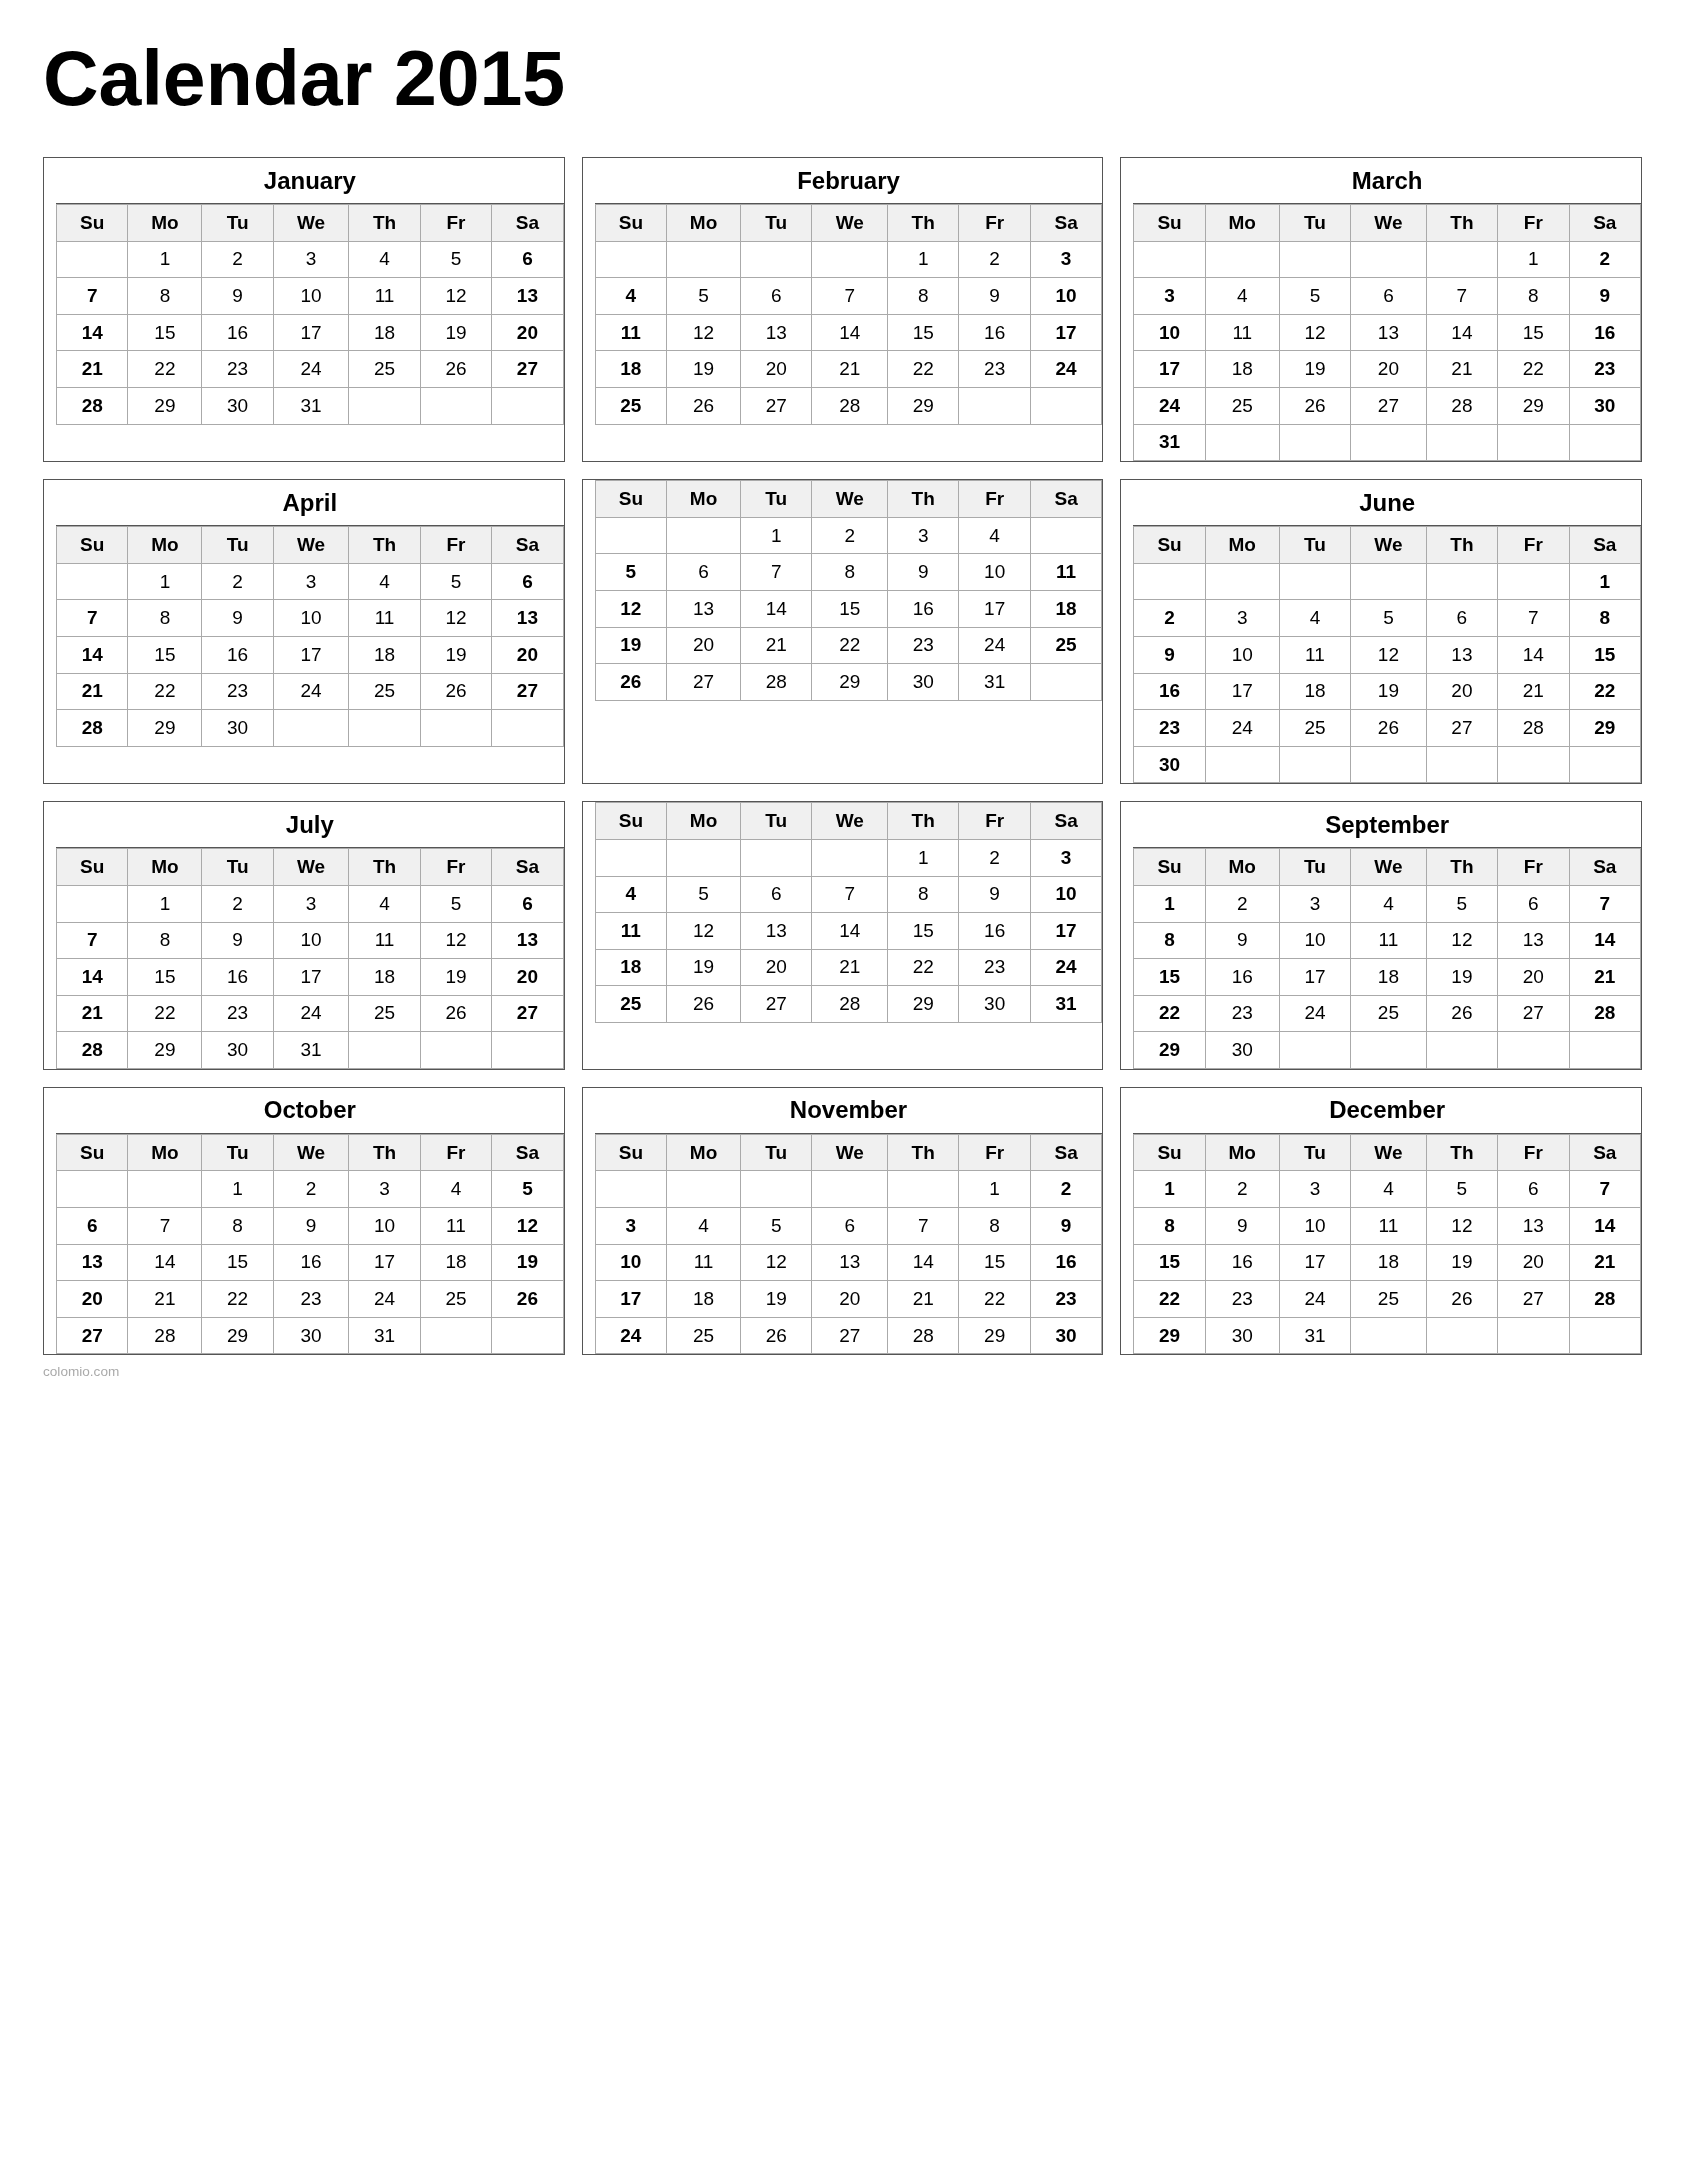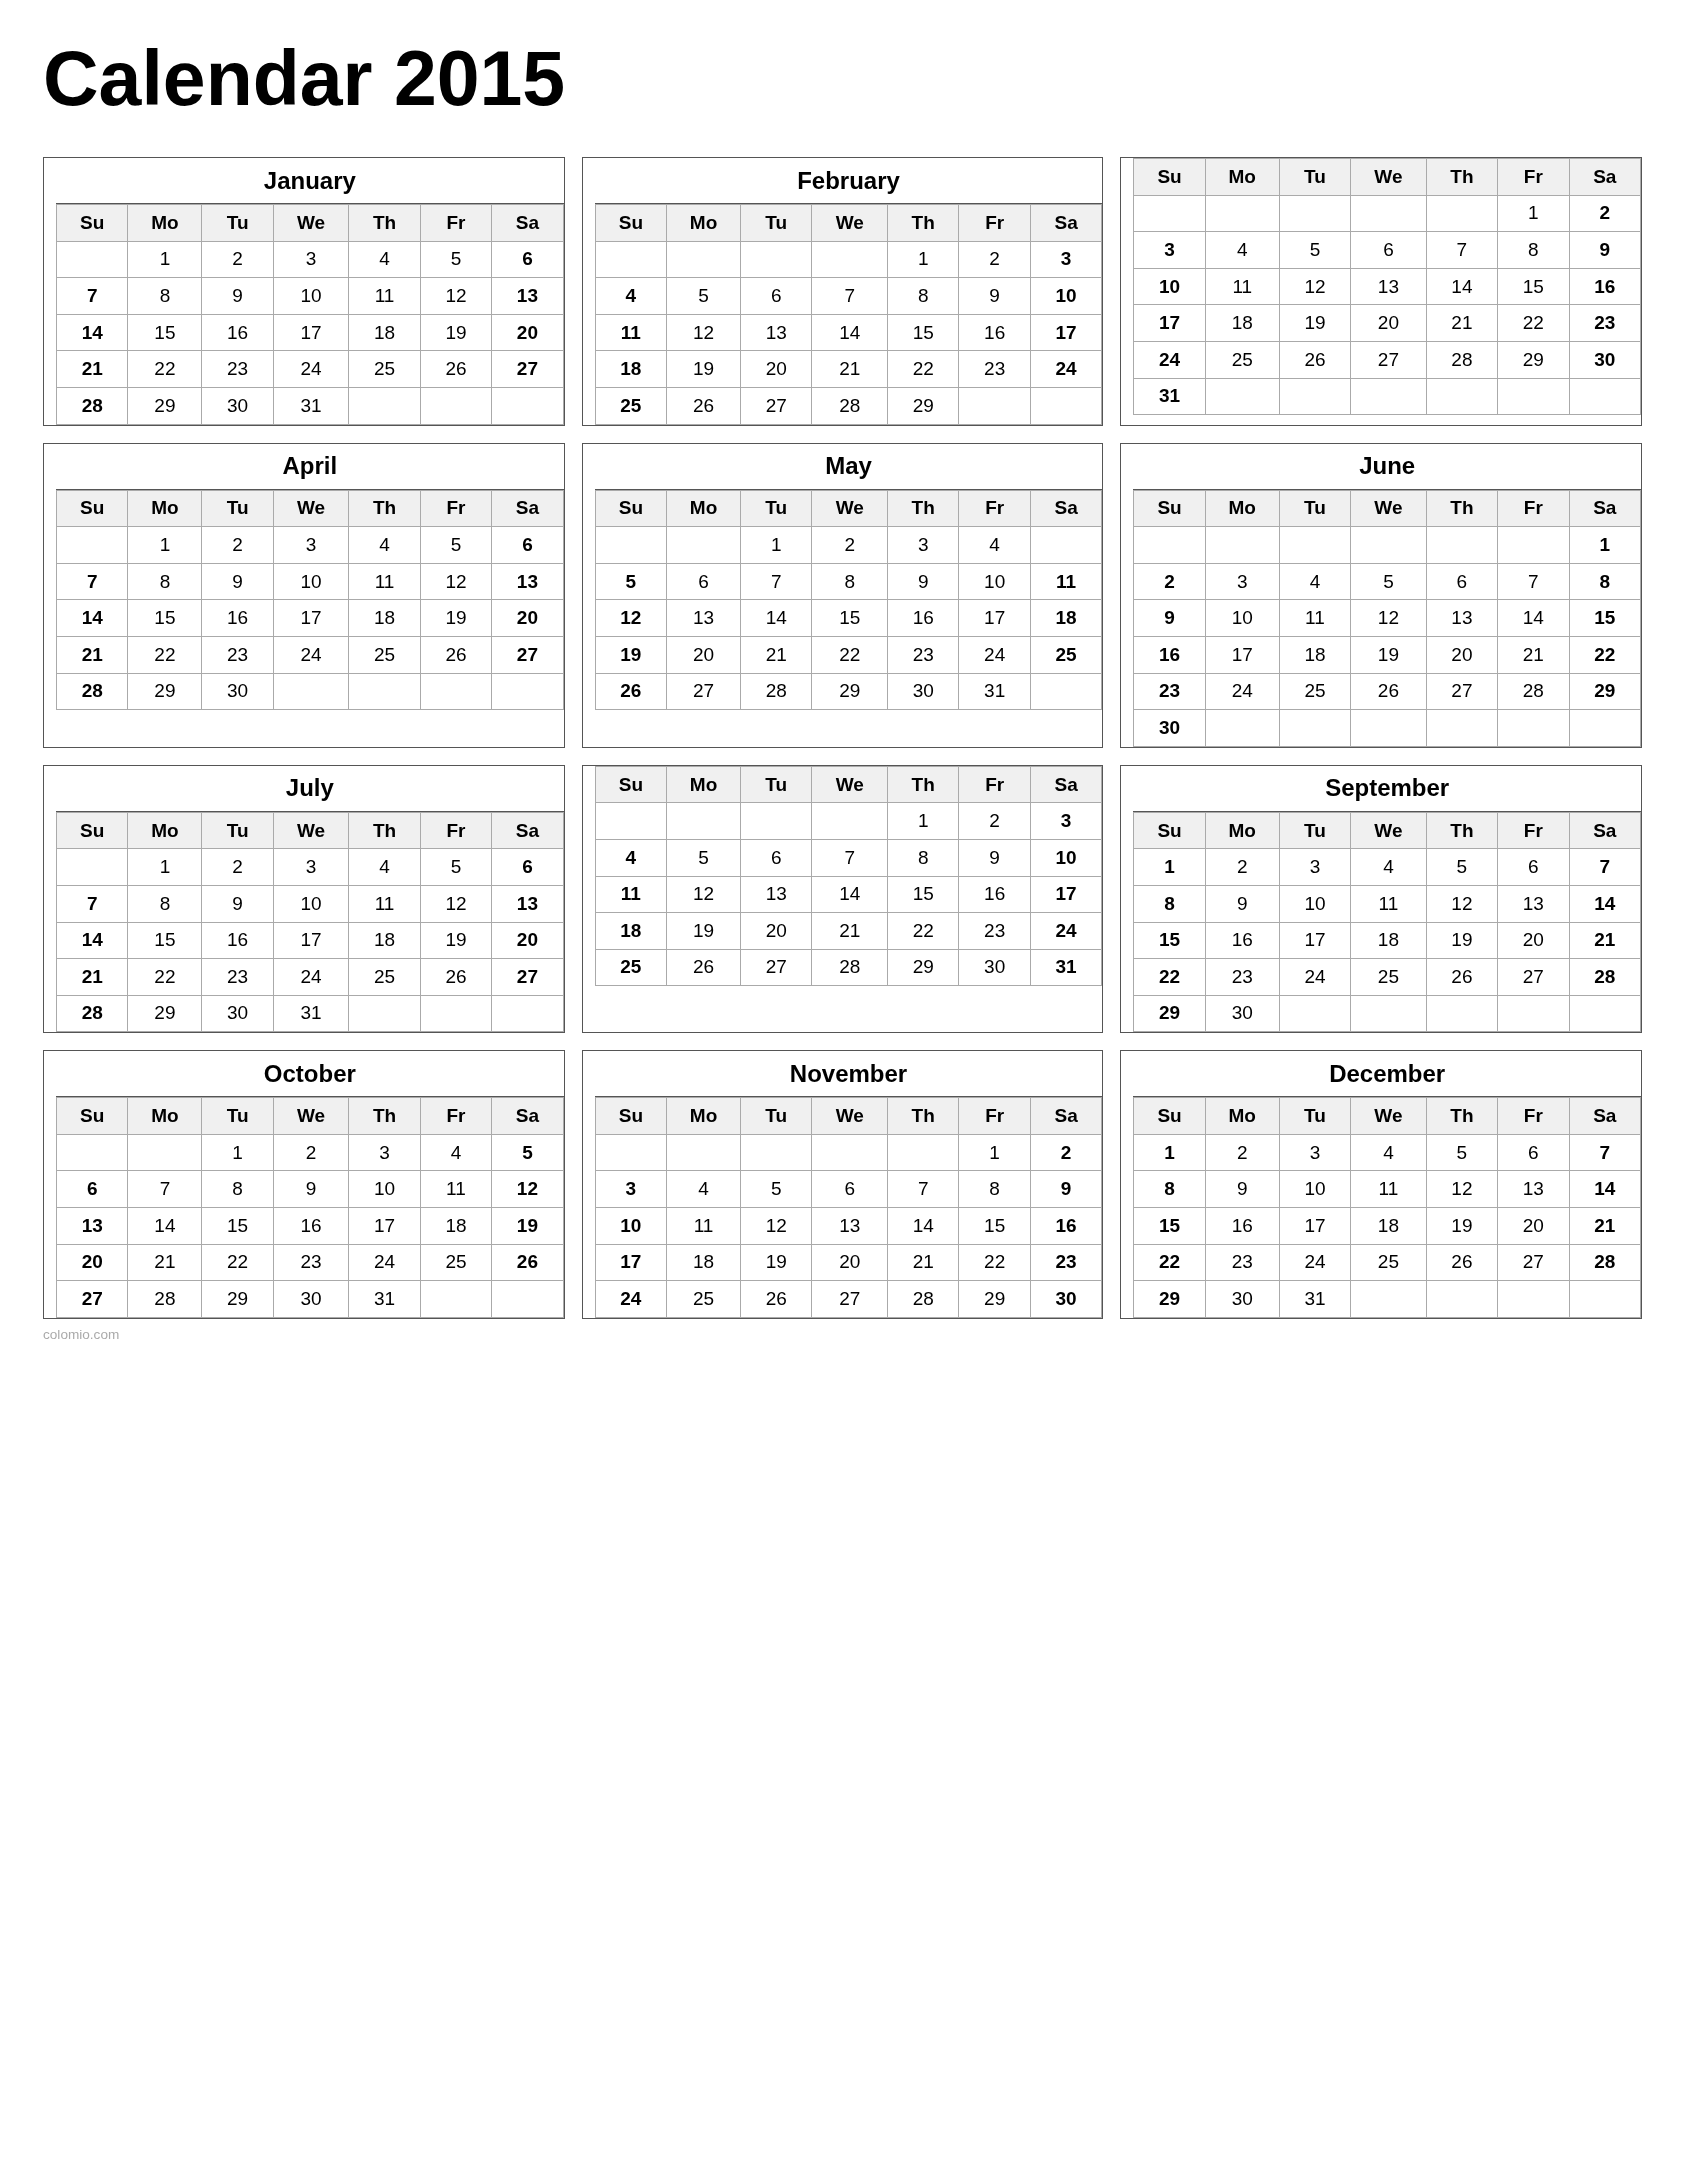--- a/index.html
+++ b/index.html
@@ -192,20 +192,21 @@
             <td>27</td>
             <td>28</td>
             <td>29</td>
             <td class="empty">&nbsp;</td>
             <td class="empty">&nbsp;</td>
           </tr>
         </tbody>
       </table>
     </div>
     <div class="month-container">
+      <div class="month-title">March</div>
       <table>
         <thead>
           <tr>
             <th class="sunday">Su</th>
             <th>Mo</th>
             <th>Tu</th>
             <th>We</th>
             <th>Th</th>
             <th>Fr</th>
             <th class="saturday">Sa</th>
@@ -326,21 +327,20 @@
             <td>30</td>
             <td class="empty">&nbsp;</td>
             <td class="empty">&nbsp;</td>
             <td class="empty">&nbsp;</td>
             <td class="empty">&nbsp;</td>
           </tr>
         </tbody>
       </table>
     </div>
     <div class="month-container">
-      <div class="month-title">May</div>
       <table>
         <thead>
           <tr>
             <th class="sunday">Su</th>
             <th>Mo</th>
             <th>Tu</th>
             <th>We</th>
             <th>Th</th>
             <th>Fr</th>
             <th class="saturday">Sa</th>

